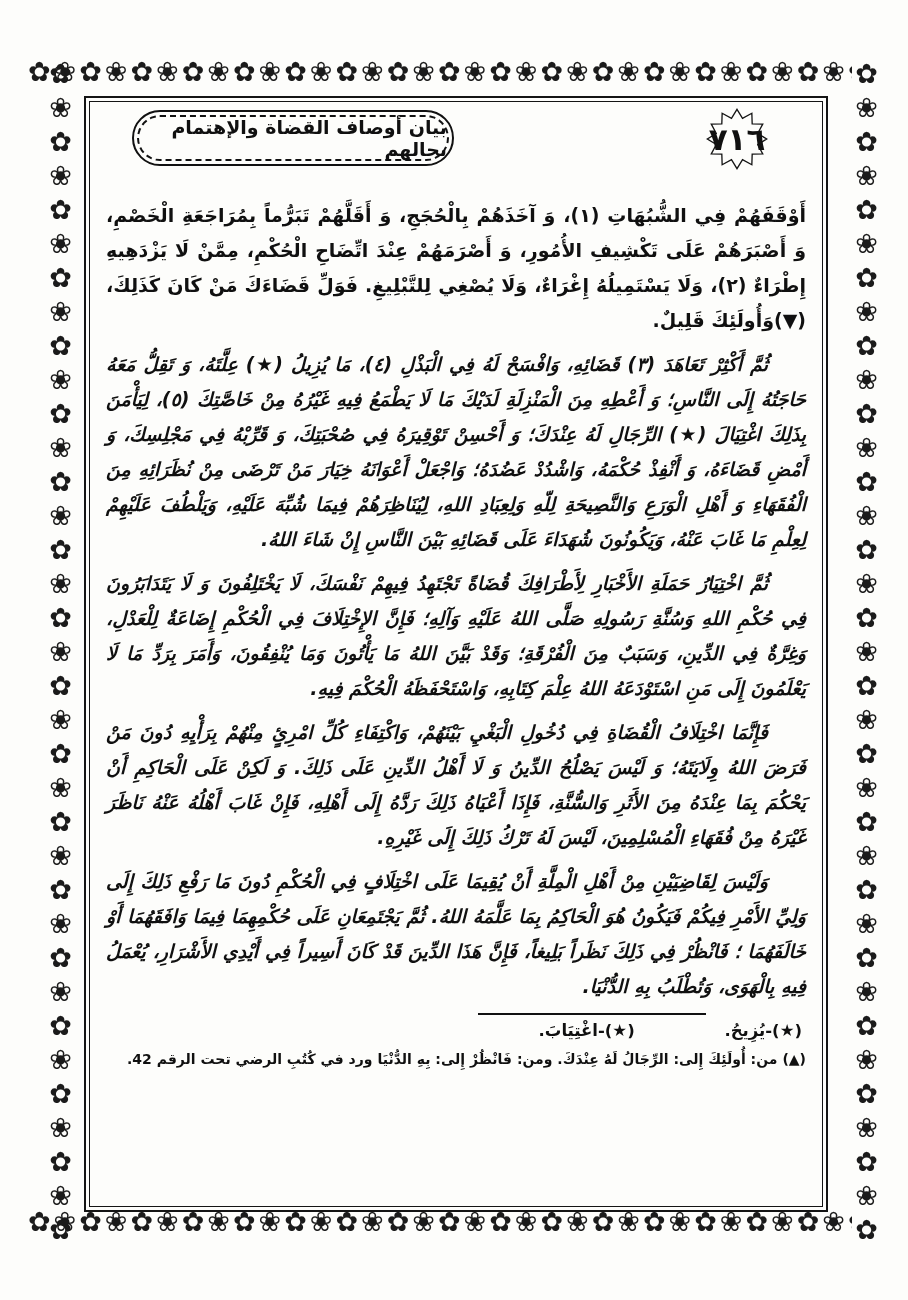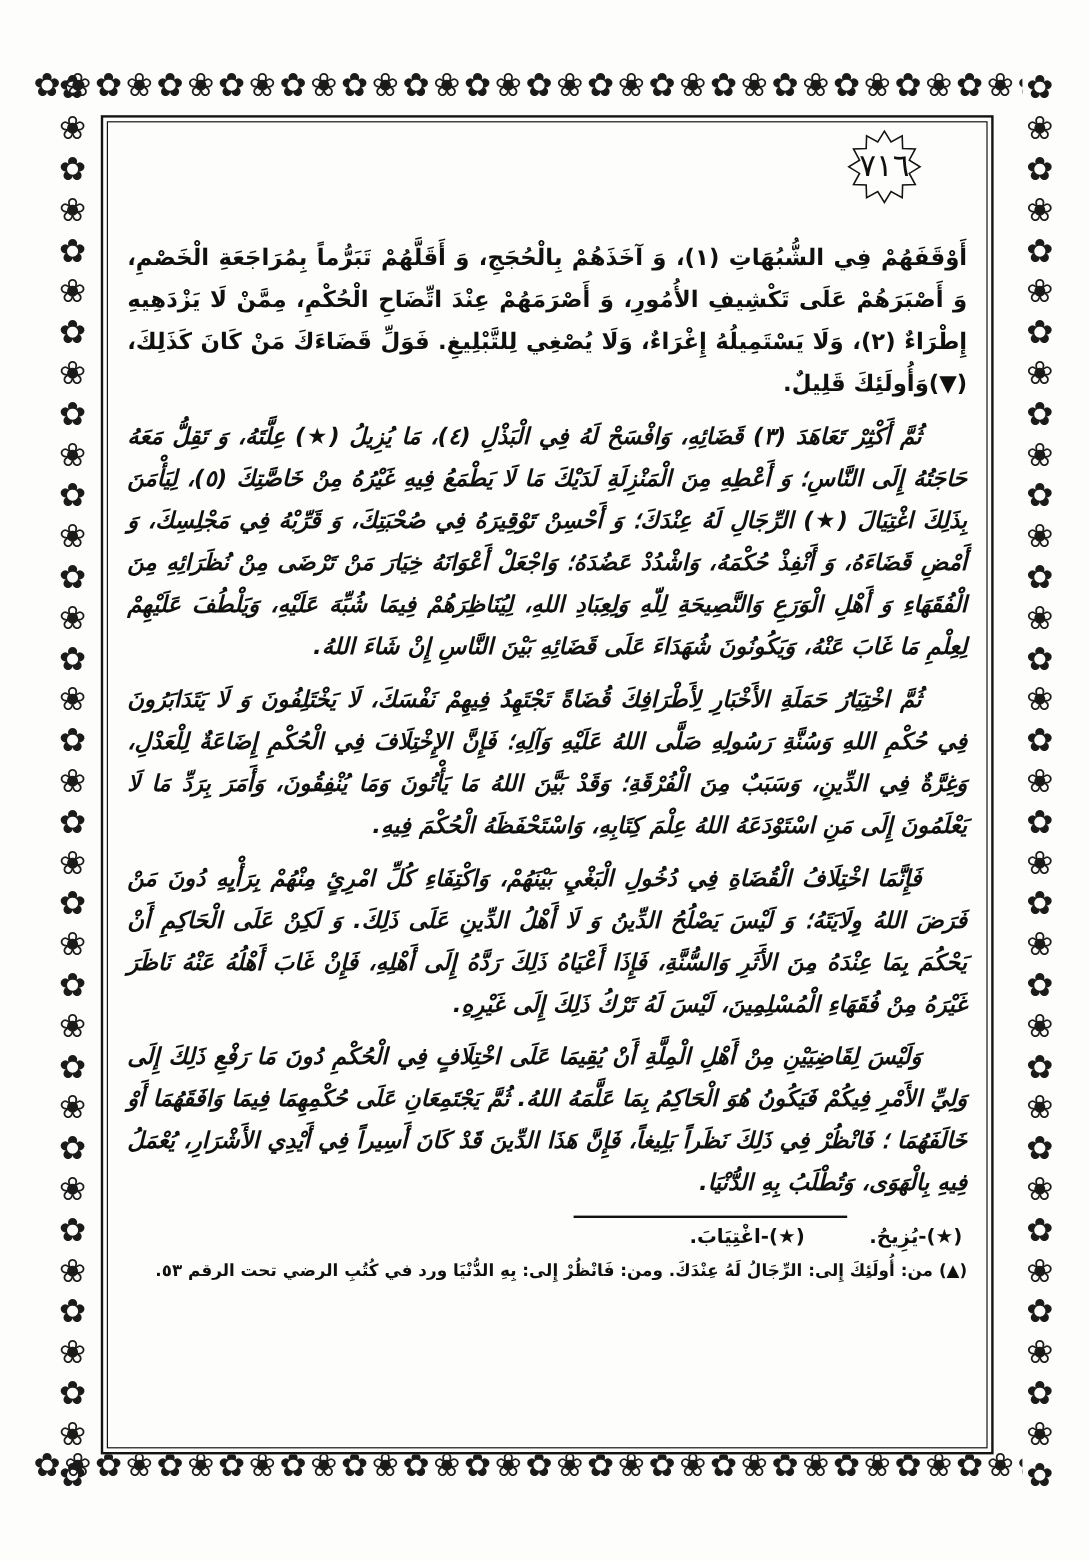--- a/index.html
+++ b/index.html
@@ -26,49 +26,52 @@
   
   .header{position:relative;height:68px;}
   .cartouche{position:absolute;left:26px;top:4px;width:322px;height:56px;
              border:2px solid #111;border-radius:28px;box-sizing:border-box;background:#fdfdfb;}
   .cartouche-inner{position:absolute;inset:3px;border:2px dashed #111;border-radius:23px;
              display:flex;align-items:center;justify-content:center;
              font-weight:bold;font-size:19px;letter-spacing:0;}
   .badge{position:absolute;left:598px;top:0;width:66px;height:66px;}
   .badge svg{position:absolute;inset:0;}
   .badge-num{position:absolute;inset:0;display:flex;align-items:center;justify-content:center;
-             font-weight:normal;font-size:26px;direction:rtl;}
+             font-weight:bold;font-size:31px;direction:rtl;}
   
   .body{margin-top:24px;font-weight:bold;font-size:19px;line-height:35px;
         text-align:justify;text-justify:inter-word;}
   .para{margin:0 0 9px 0;}
   .para.indent{text-indent:38px;font-style:italic;}
   
   .divider{width:228px;height:0;border-top:2px solid #111;margin:4px 100px 3px 0;}
   .variants{font-weight:bold;font-size:16.5px;line-height:26px;margin:0 4px 4px 0;}
   .variants .vnote{display:inline-block;}
-  .variants .vnote:first-child{margin-left:48px;}
+  .variants .vnote:first-child{margin-left:84px;}
   .footnotes{font-size:14px;line-height:23px;font-weight:bold;text-align:justify;}
   .fn{padding-right:26px;text-indent:-26px;margin:0;}
   .fn .marker{margin-left:5px;}
 </style>
 </head>
 <body>
 
 <div class="page">
 
   <div class="floral h top">✿❀✿❀✿❀✿❀✿❀✿❀✿❀✿❀✿❀✿❀✿❀✿❀✿❀✿❀✿❀✿❀✿❀✿❀✿❀✿❀✿❀✿❀✿❀✿❀✿❀✿❀</div>
   <div class="floral h bottom">✿❀✿❀✿❀✿❀✿❀✿❀✿❀✿❀✿❀✿❀✿❀✿❀✿❀✿❀✿❀✿❀✿❀✿❀✿❀✿❀✿❀✿❀✿❀✿❀✿❀✿❀</div>
   <div class="floral v left">✿❀✿❀✿❀✿❀✿❀✿❀✿❀✿❀✿❀✿❀✿❀✿❀✿❀✿❀✿❀✿❀✿❀✿❀✿❀✿❀✿❀✿❀✿❀✿❀</div>
   <div class="floral v right">✿❀✿❀✿❀✿❀✿❀✿❀✿❀✿❀✿❀✿❀✿❀✿❀✿❀✿❀✿❀✿❀✿❀✿❀✿❀✿❀✿❀✿❀✿❀✿❀</div>
 
   <div class="frame">
     <div class="frame-inner">
 
       <div class="header">
+        <div class="cartouche">
+          <div class="cartouche-inner">بيان أوصاف القضاة والإهتمام بحالهم</div>
+        </div>
         <div class="badge">
           <svg viewBox="0 0 80 80" width="66" height="66">
             <polygon points="40,4 46.7,14.9 58,8.8 58.4,21.6 71.2,22 65.1,33.3 76,40 65.1,46.7 71.2,58 58.4,58.4 58,71.2 46.7,65.1 40,76 33.3,65.1 22,71.2 21.6,58.4 8.8,58 14.9,46.7 4,40 14.9,33.3 8.8,22 21.6,21.6 22,8.8 33.3,14.9" fill="#fdfdfb" stroke="#141414" stroke-width="1.6"></polygon>
           </svg>
           <span class="badge-num">٧١٦</span>
         </div>
       </div>
 
       <div class="body">
         <p class="para">أَوْقَفَهُمْ فِي الشُّبُهَاتِ (١)، وَ آخَذَهُمْ بِالْحُجَجِ، وَ أَقَلَّهُمْ تَبَرُّماً بِمُرَاجَعَةِ الْخَصْمِ، وَ أَصْبَرَهُمْ عَلَى تَكْشِيفِ الأُمُورِ، وَ أَصْرَمَهُمْ عِنْدَ اتِّضَاحِ الْحُكْمِ، مِمَّنْ لَا يَزْدَهِيهِ إِطْرَاءٌ (٢)، وَلَا يَسْتَمِيلُهُ إِغْرَاءٌ، وَلَا يُصْغِي لِلتَّبْلِيغِ. فَوَلِّ قَضَاءَكَ مَنْ كَانَ كَذَلِكَ، (▼)وَأُولَئِكَ قَلِيلٌ.</p>
@@ -80,20 +83,20 @@
 
       <div class="divider"></div>
 
       <div class="variants">
         <span class="vnote">(★)-يُزِيحُ.</span>
         <span class="vnote">(★)-اغْتِيَابَ.</span>
       </div>
 
       <div class="footnotes">
         <p class="fn">
-          <span class="marker">(▲)</span><span>من: أُولَئِكَ إِلى: الرِّجَالُ لَهُ عِنْدَكَ. ومن: فَانْظُرْ إِلى: بِهِ الدُّنْيَا ورد في كُتُبِ الرضي تحت الرقم ٥٣.</span>
+          <span class="marker">(▲)</span><span>من: أُولَئِكَ إِلى: الرِّجَالُ لَهُ عِنْدَكَ. ومن: فَانْظُرْ إِلى: بِهِ الدُّنْيَا ورد في كُتُبِ الرضي تحت الرقم 42.</span>
         </p>
 
       </div>
 
     </div>
   </div>
 </div>
 
 </body></html>

